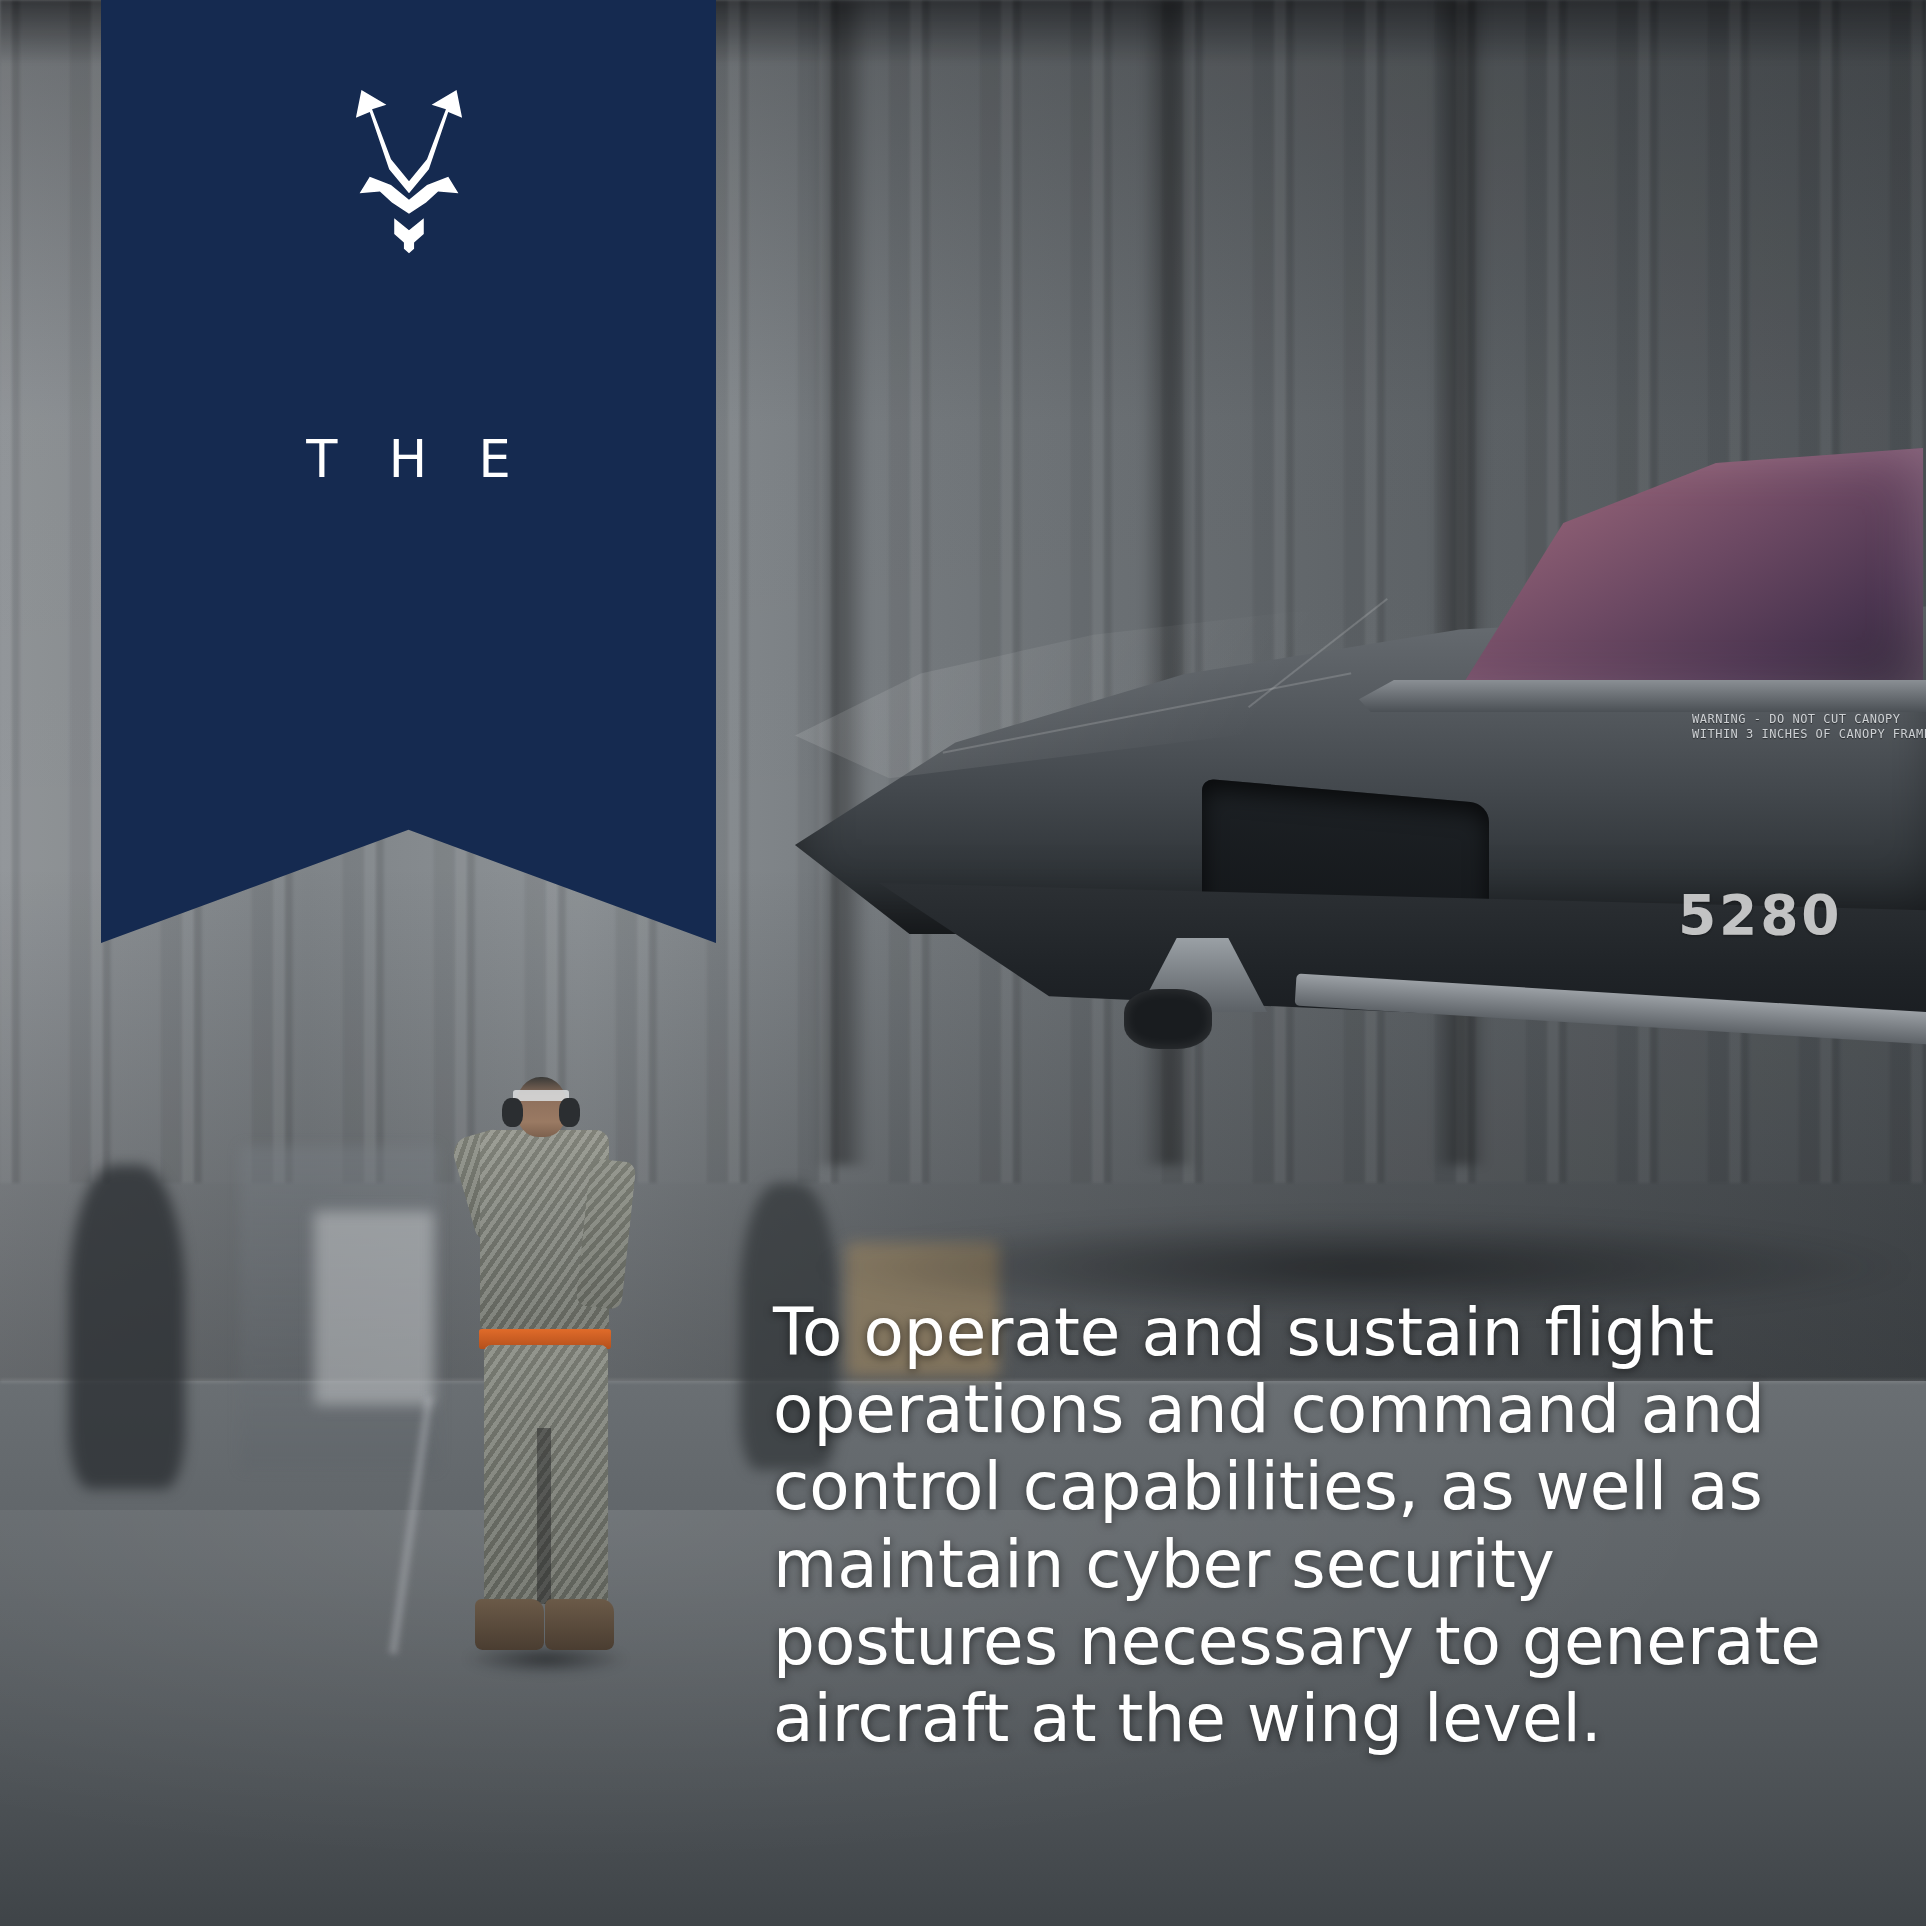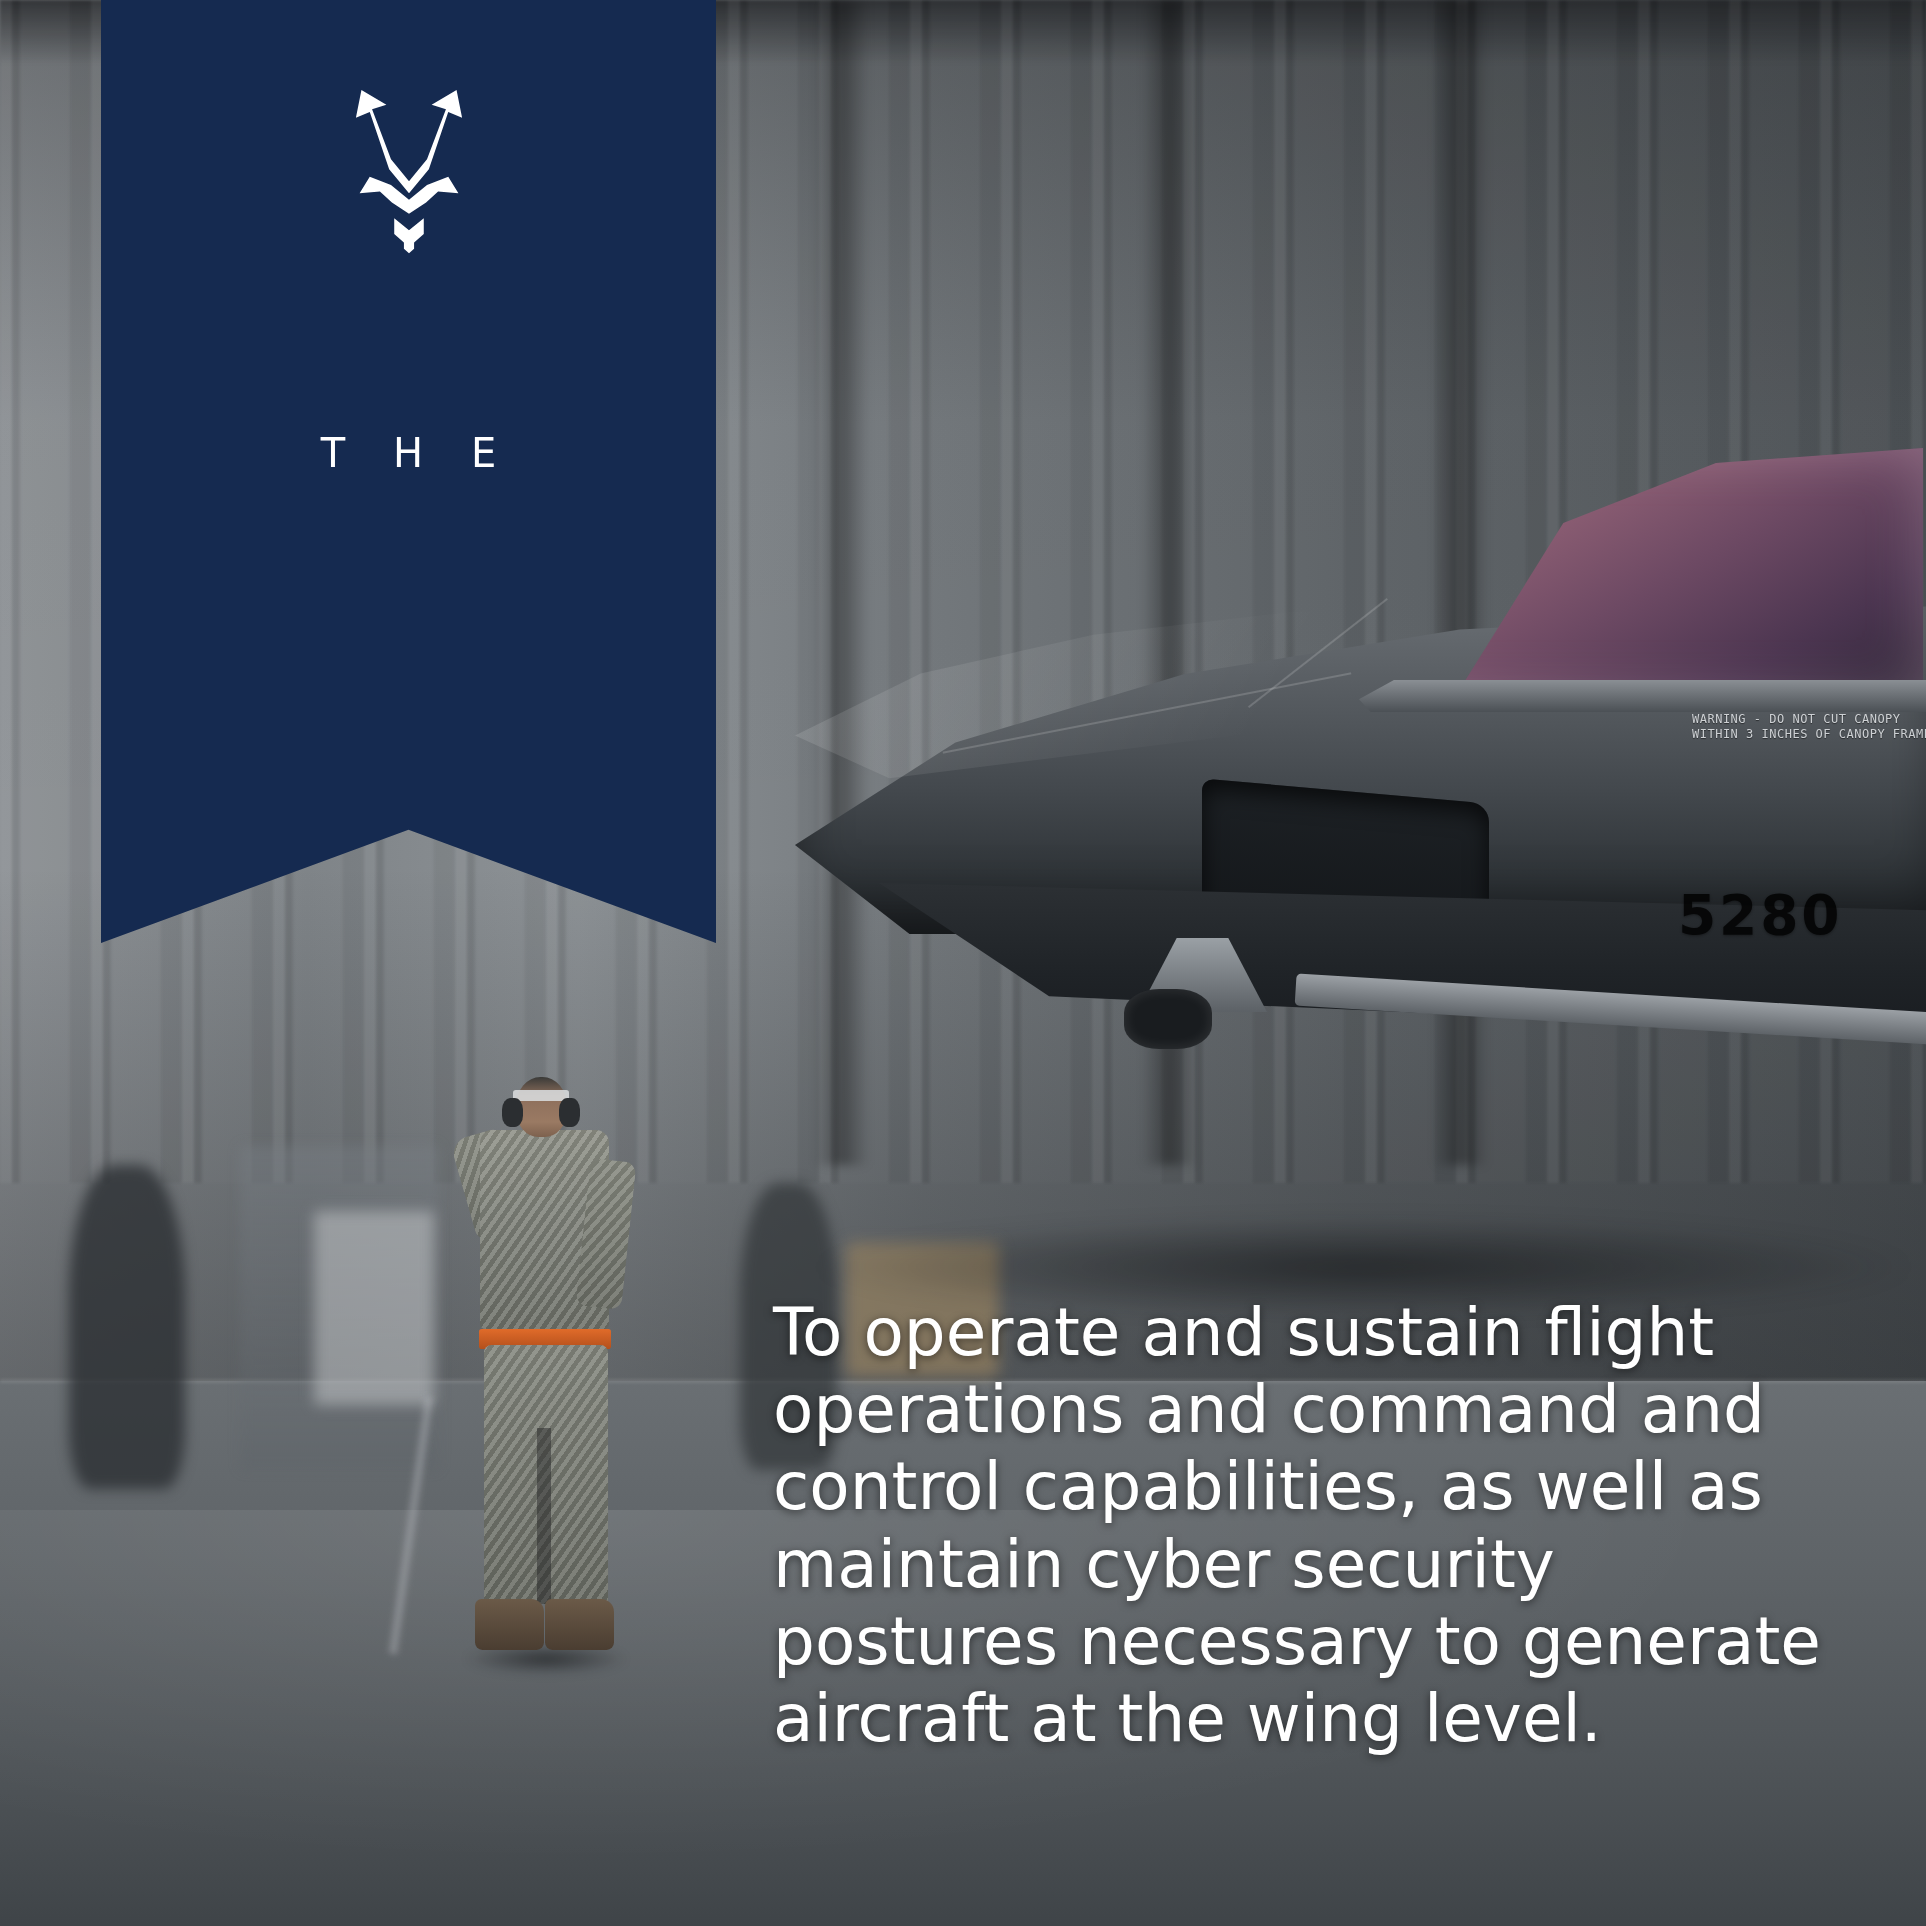--- a/index.html
+++ b/index.html
@@ -131,21 +131,21 @@
     color: #d9dcdf; font-size: 12px; letter-spacing: 0.5px;
     font-family: "DejaVu Sans Mono", monospace; line-height: 1.25;
     text-shadow: 0 0.5px 0.9px rgba(0,0,0,.5);
     white-space: pre-line; opacity:.92;
   }
   .panel-line {
     position:absolute; background: rgba(255,255,255,0.16); height:2.3px; filter: blur(0.5px);
   }
   .tail-num {
     position:absolute; left:938px; top:490px;
-    color:#000000; font-size:55px; font-weight:700; letter-spacing:2.8px;
+    color:#e5e5e5; font-size:55px; font-weight:700; letter-spacing:2.8px;
     font-family:"DejaVu Sans", sans-serif; opacity:.82;
     text-shadow: 0 0.9px 2.8px rgba(0,0,0,.45);
   }
   .intake {
     position:absolute; left:462px; top:398px; width:287px; height:139px;
     background: linear-gradient(to bottom, #1d2125, #14171a);
     border-radius: 12px 18.5px 14px 8.3px;
     box-shadow: inset 0 9.2px 23px rgba(0,0,0,.7);
     transform: skewY(5deg);
   }
@@ -244,21 +244,21 @@
   
   .banner {
     position:absolute; left:101px; top:0; width:615px; height:943px;
     background: #152a50;
     clip-path: polygon(0% 0%, 100% 0%, 100% 100%, 50% 88%, 0% 100%);
     box-shadow: 0 6.5px 18.5px rgba(0,0,0,.35);
   }
   .usaf-logo { position:absolute; left:50%; top:86px; transform:translateX(-50%); }
   .banner-the {
     position:absolute; left:0; right:0; top:430px; text-align:center;
-    color:#fff; font-size:40px; letter-spacing:17.6px; font-weight:400;
+    color:#fff; font-size:51px; letter-spacing:17.6px; font-weight:400;
     text-indent:17.6px;
   }
   .banner-mission {
     position:absolute; left:0; right:0; top:508px; text-align:center;
     color:#fff; font-size:95px; letter-spacing:6.5px; font-weight:700;
     text-indent:6.5px;
   }
   .banner-continues {
     position:absolute; left:0; right:0; top:661px; text-align:center;
     color:#fff; font-size:40px; letter-spacing:17.6px; font-weight:400;

